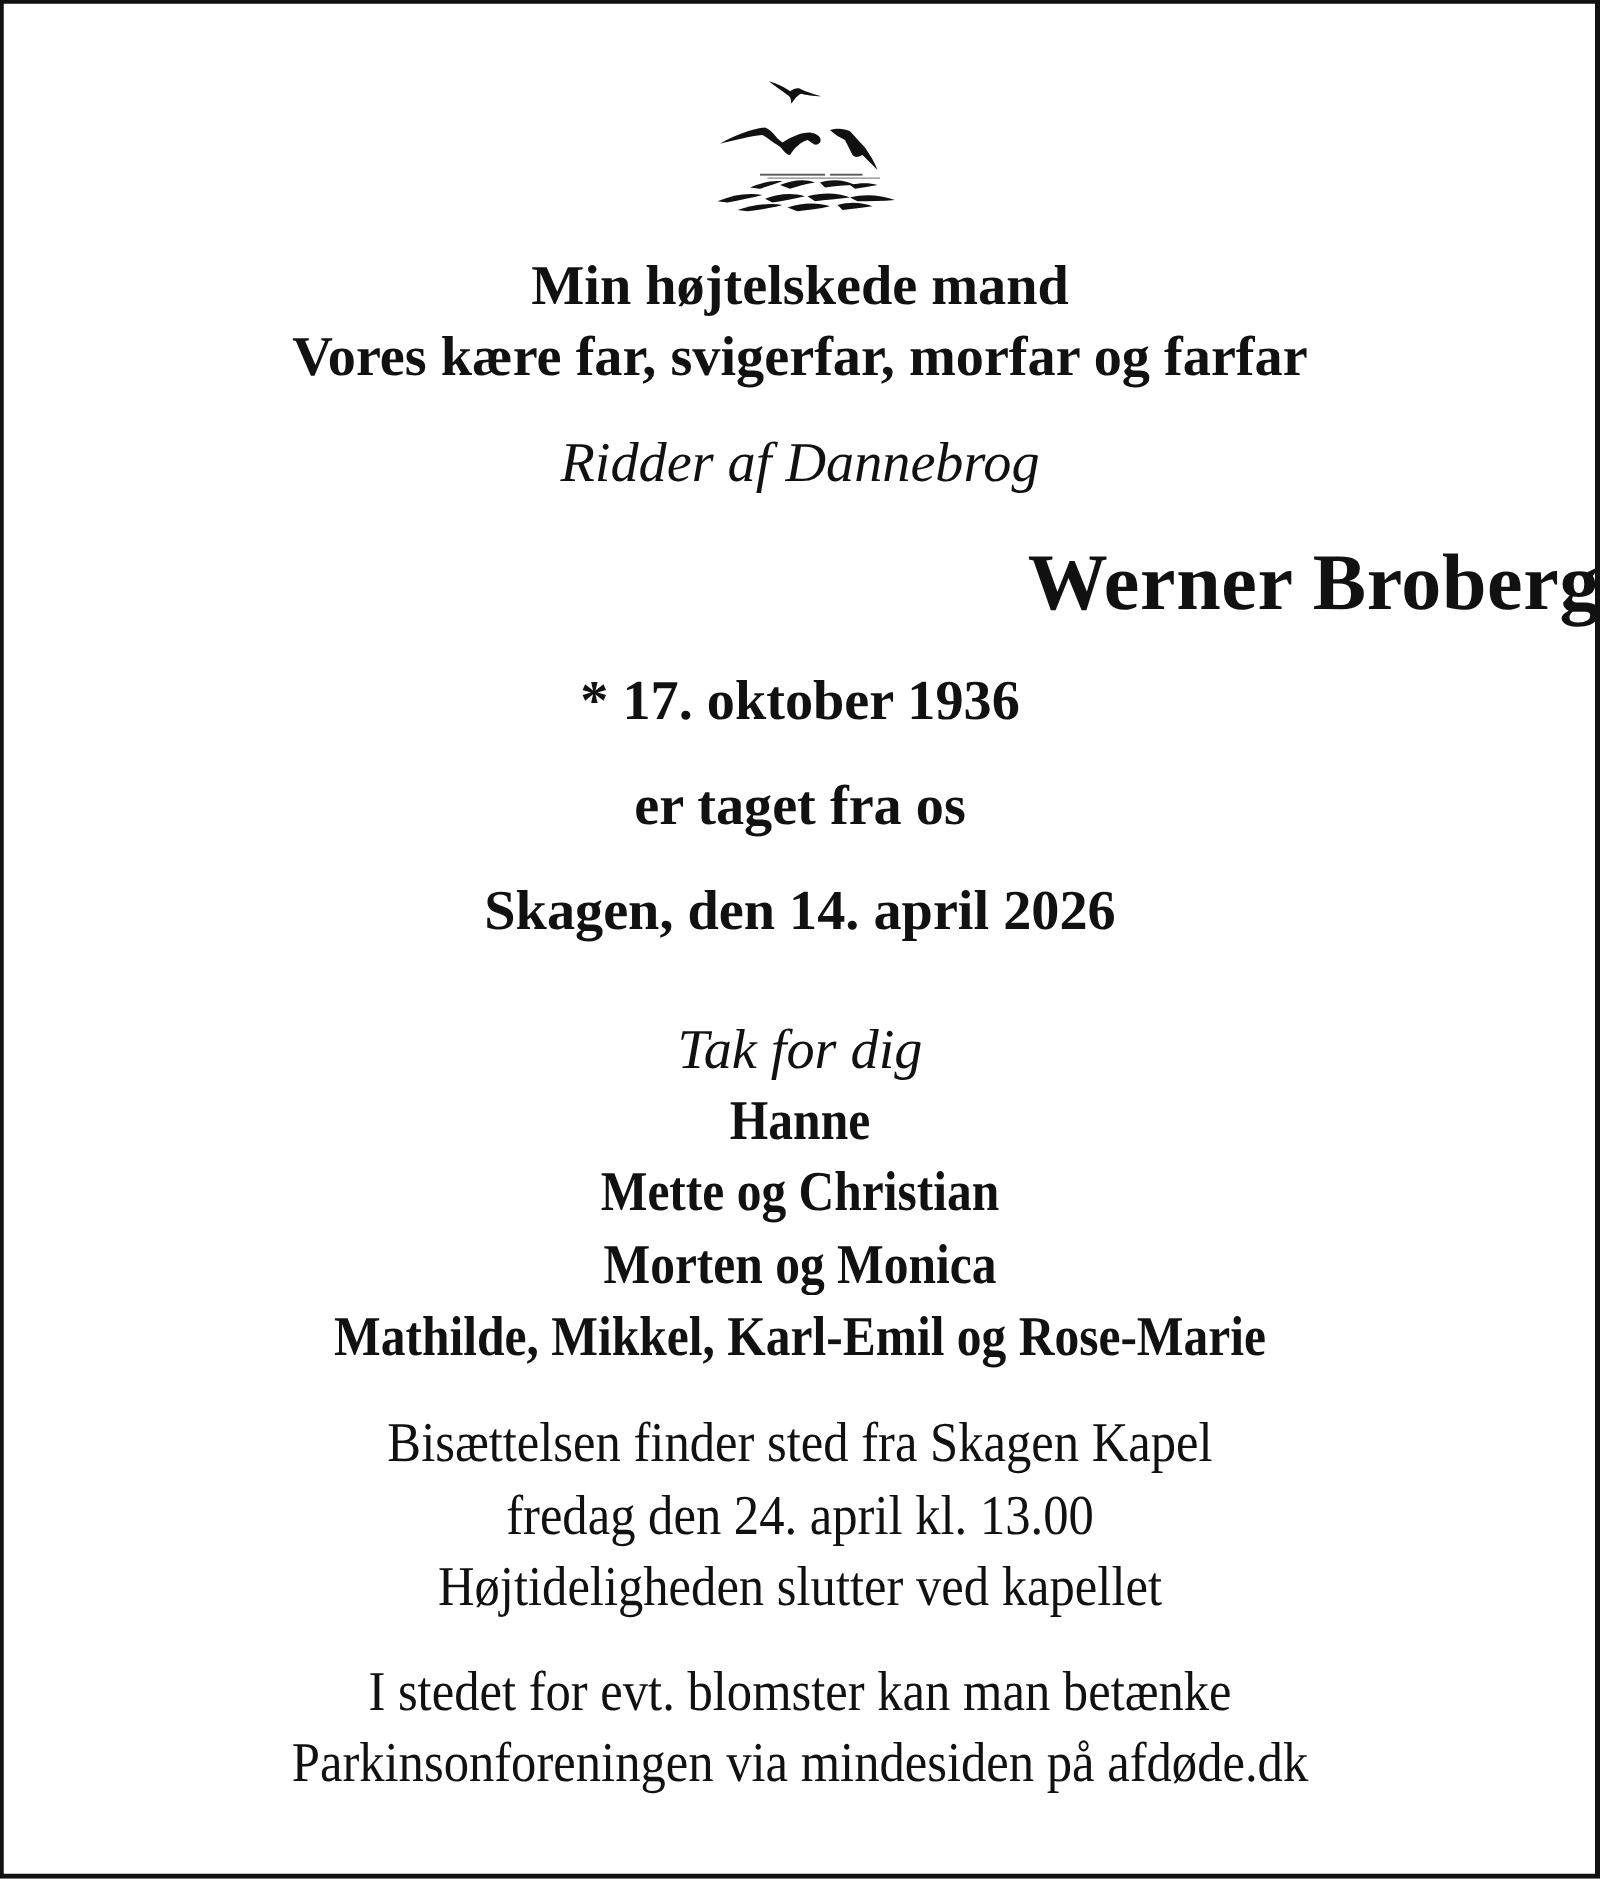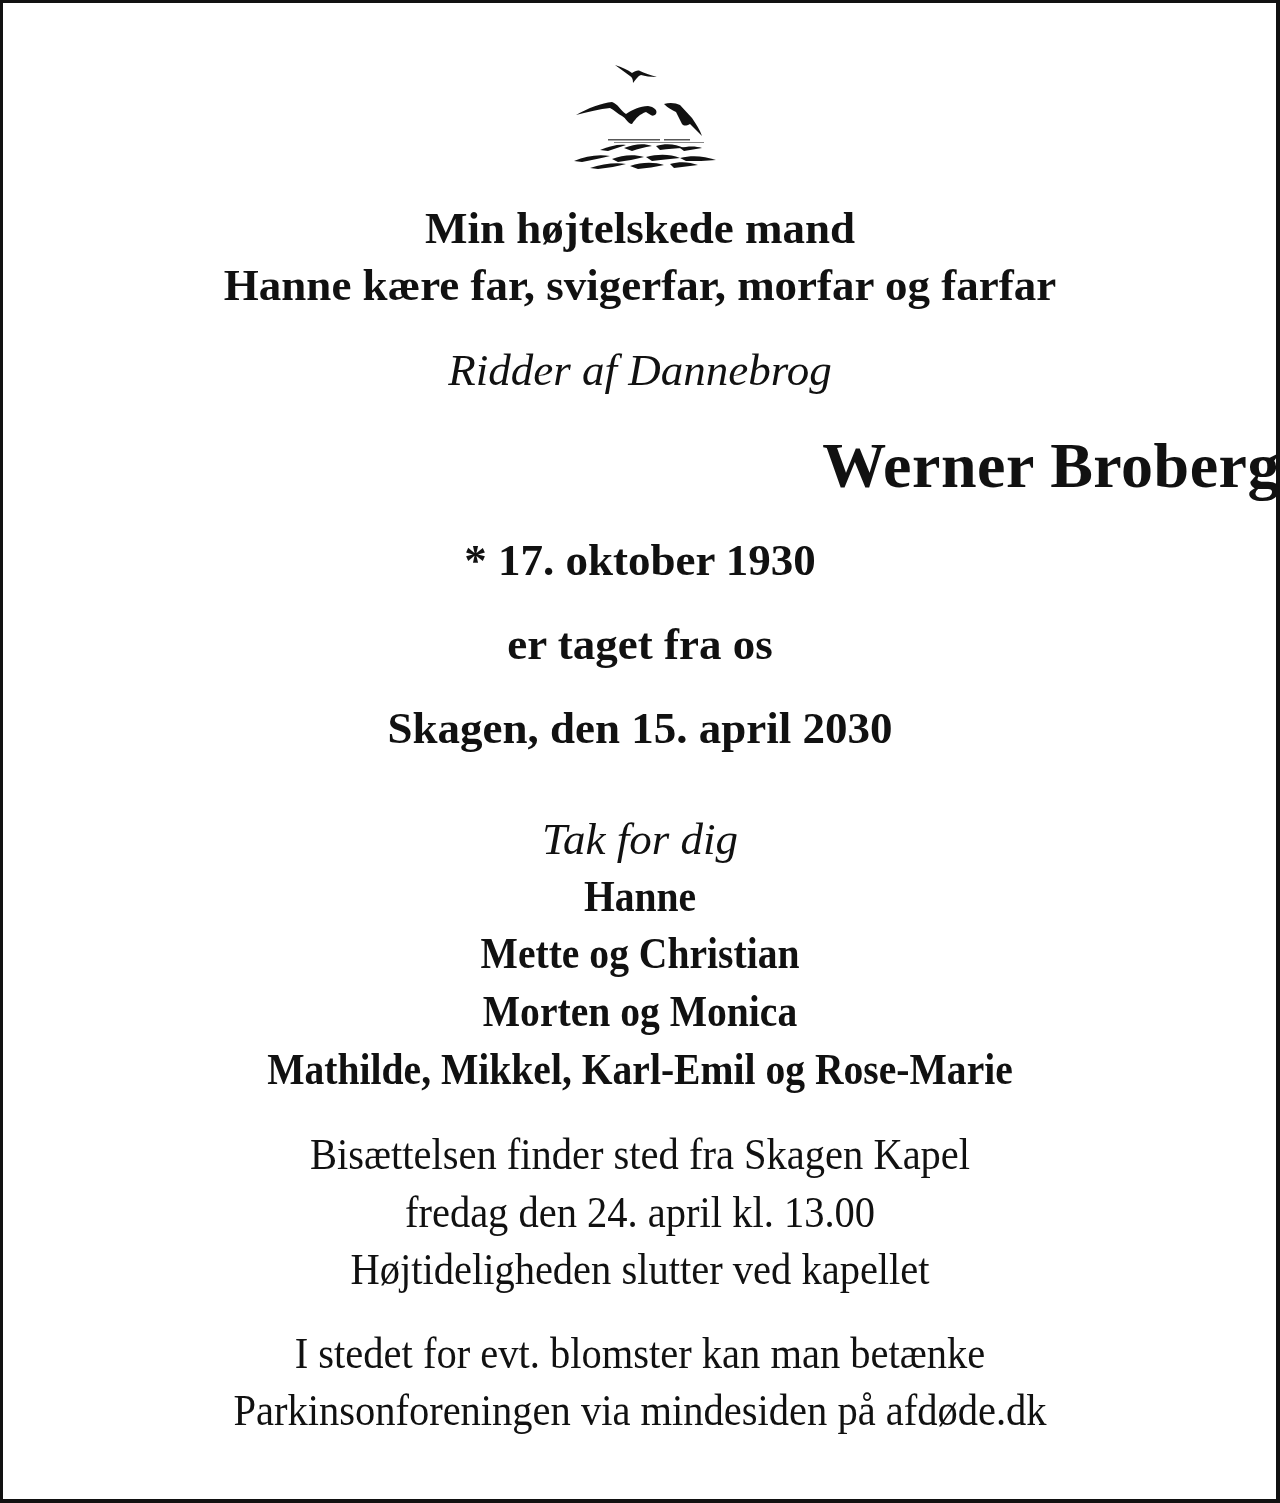--- a/index.html
+++ b/index.html
@@ -85,31 +85,31 @@
     <path d="M52 101 C62 97 74 96 84 99 C76 101 66 103 58 104 Z"></path>
     <path d="M86 99 C98 96 110 96 120 100 C110 101 100 102 92 103 Z"></path>
     <path d="M120 100 C132 97 144 98 156 102 C146 103 136 103 126 103 Z"></path>
     <path d="M30 110 C42 106 56 104 66 106 C58 108 48 110 38 111 Z"></path>
     <path d="M70 108 C82 104 94 104 104 107 C96 109 86 110 78 111 Z"></path>
     <path d="M110 106 C120 103 130 104 138 107 C130 108 122 109 114 110 Z"></path>
   </g>
 </svg>
 
 <div class="line regular" style="top:206px;">Min højtelskede mand</div>
-<div class="line regular" style="top:263px;">Hanne kære far, svigerfar, morfar og farfar</div>
+<div class="line regular" style="top:263px;">Vores kære far, svigerfar, morfar og farfar</div>
 
 <div class="line italic" style="top:348px;">Ridder af Dannebrog</div>
 
 <div class="line name" style="top:434px;">Werner Broberg</div>
 
-<div class="line regular" style="top:538px;">* 17. oktober 1930</div>
+<div class="line regular" style="top:538px;">* 17. oktober 1936</div>
 
 <div class="line regular" style="top:622px;">er taget fra os</div>
 
-<div class="line regular" style="top:706px;">Skagen, den 15. april 2030</div>
+<div class="line regular" style="top:706px;">Skagen, den 14. april 2026</div>
 
 <div class="line italic" style="top:817px;">Tak for dig</div>
 
 <div class="line bold-cond" style="top:874px;">Hanne</div>
 <div class="line bold-cond" style="top:931px;">Mette og Christian</div>
 <div class="line bold-cond" style="top:989px;">Morten og Monica</div>
 <div class="line bold-cond" style="top:1047px;">Mathilde, Mikkel, Karl-Emil og Rose-Marie</div>
 
 <div class="line cond" style="top:1132px;">Bisættelsen finder sted fra Skagen Kapel</div>
 <div class="line cond" style="top:1190px;">fredag den 24. april kl. 13.00</div>

